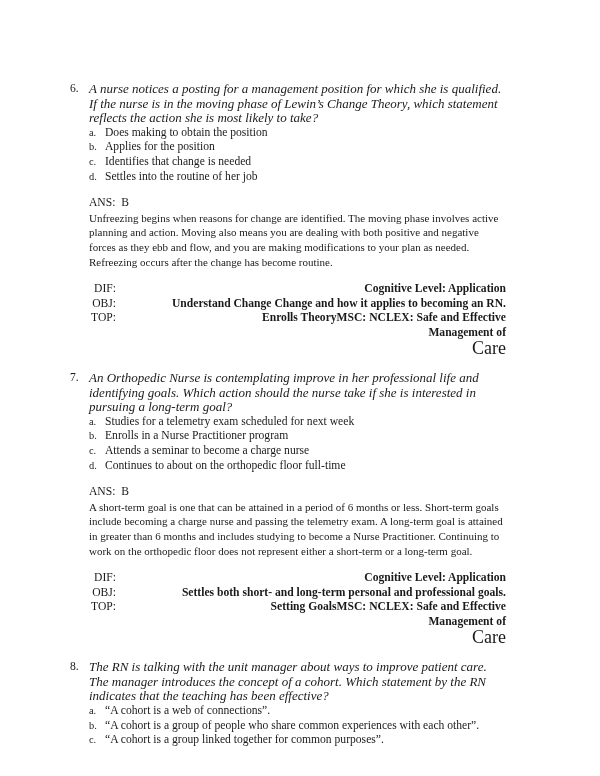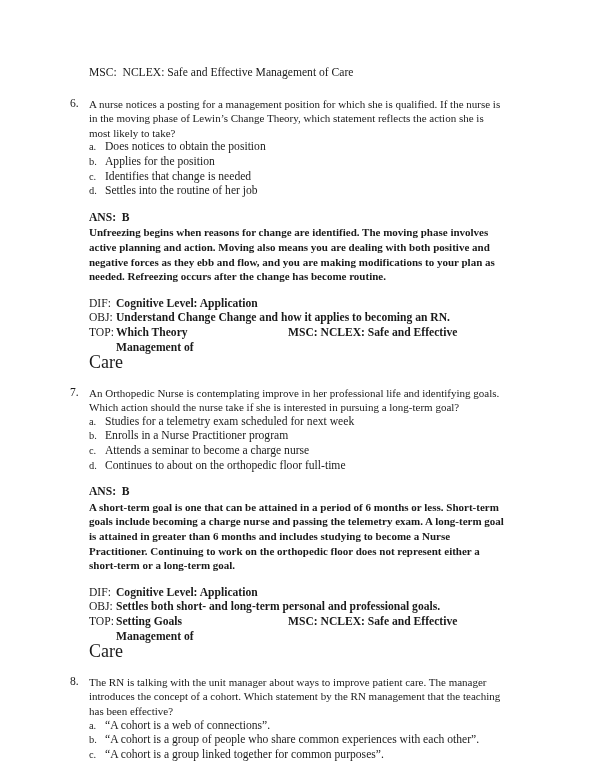--- a/index.html
+++ b/index.html
@@ -47,24 +47,25 @@
   }
   .q-num {
     width: 19px;
     flex: 0 0 19px;
     font-size: 11.6px;
     line-height: 14.6px;
     text-align: left;
   }
   .q-stem {
     flex: 1 1 auto;
-    font-size: 11px;
+    font-size: 13px;
     line-height: 14.6px;
     text-align: left;
     hyphens: none;
+    font-style: italic;
   }
 
   .options {
     margin-left: 19px;
     margin-top: 0px;
   }
   .opt-row {
     display: flex;
     align-items: flex-start;
     font-size: 11.6px;
@@ -76,36 +77,36 @@
     font-size: 10.4px;
     line-height: 14.6px;
   }
   .opt-text {
     flex: 1 1 auto;
   }
 
   .ans-block {
     margin-left: 19px;
     margin-top: 12px;
-    font-weight: bold;
   }
   .ans-label {
     font-size: 11.6px;
     line-height: 14.6px;
     white-space: pre;
   }
   .rationale {
     font-size: 11px;
     line-height: 14.6px;
     text-align: left;
   }
 
   .meta-block {
     margin-left: 19px;
     margin-top: 13px;
+    text-align: right;
   }
   .meta-row {
     display: flex;
     align-items: flex-start;
     font-size: 11.6px;
     line-height: 14.6px;
   }
   .meta-key {
     width: 27px;
     flex: 0 0 27px;
@@ -126,32 +127,31 @@
     font-size: 18px;
     line-height: 14.6px;
   }
 </style>
 </head>
 <body>
 
 <div class="page">
   <div class="content">
 
-    <div class="hdr-line">MSC:  NCLEX: Safe and Effective Management of Care</div>
 
     <div class="question-block">
       <div class="q-row">
         <div class="q-num">6.</div>
         <div class="q-stem">A nurse notices a posting for a management position for which she is qualified. If the nurse is in the moving phase of Lewin’s Change Theory, which statement reflects the action she is most likely to take?</div>
       </div>
 
       <div class="options">
         <div class="opt-row">
           <div class="opt-letter">a.</div>
-          <div class="opt-text">Does notices to obtain the position</div>
+          <div class="opt-text">Does making to obtain the position</div>
         </div>
         <div class="opt-row">
           <div class="opt-letter">b.</div>
           <div class="opt-text">Applies for the position</div>
         </div>
         <div class="opt-row">
           <div class="opt-letter">c.</div>
           <div class="opt-text">Identifies that change is needed</div>
         </div>
         <div class="opt-row">
@@ -170,21 +170,21 @@
           <div class="meta-key">DIF:</div>
           <div class="meta-val">Cognitive Level: Application</div>
         </div>
         <div class="meta-row">
           <div class="meta-key">OBJ:</div>
           <div class="meta-val">Understand Change Change and how it applies to becoming an RN.</div>
         </div>
         <div class="meta-row">
           <div class="meta-key">TOP:</div>
           <div class="meta-val">
-            <span class="meta-val-inline">Which Theory</span><span class="meta-msc">MSC:  NCLEX: Safe and Effective Management of</span>
+            <span class="meta-val-inline">Enrolls Theory</span><span class="meta-msc">MSC:  NCLEX: Safe and Effective Management of</span>
           </div>
         </div>
         <div class="meta-cont">Care</div>
       </div>
     </div>
 
     <div class="question-block">
       <div class="q-row">
         <div class="q-num">7.</div>
         <div class="q-stem">An Orthopedic Nurse is contemplating improve in her professional life and identifying goals. Which action should the nurse take if she is interested in pursuing a long-term goal?</div>
@@ -229,21 +229,21 @@
             <span class="meta-val-inline">Setting Goals</span><span class="meta-msc">MSC:  NCLEX: Safe and Effective Management of</span>
           </div>
         </div>
         <div class="meta-cont">Care</div>
       </div>
     </div>
 
     <div class="question-block">
       <div class="q-row">
         <div class="q-num">8.</div>
-        <div class="q-stem">The RN is talking with the unit manager about ways to improve patient care. The manager introduces the concept of a cohort. Which statement by the RN management that the teaching has been effective?</div>
+        <div class="q-stem">The RN is talking with the unit manager about ways to improve patient care. The manager introduces the concept of a cohort. Which statement by the RN indicates that the teaching has been effective?</div>
       </div>
 
       <div class="options">
         <div class="opt-row">
           <div class="opt-letter">a.</div>
           <div class="opt-text">“A cohort is a web of connections”.</div>
         </div>
         <div class="opt-row">
           <div class="opt-letter">b.</div>
           <div class="opt-text">“A cohort is a group of people who share common experiences with each other”.</div>

